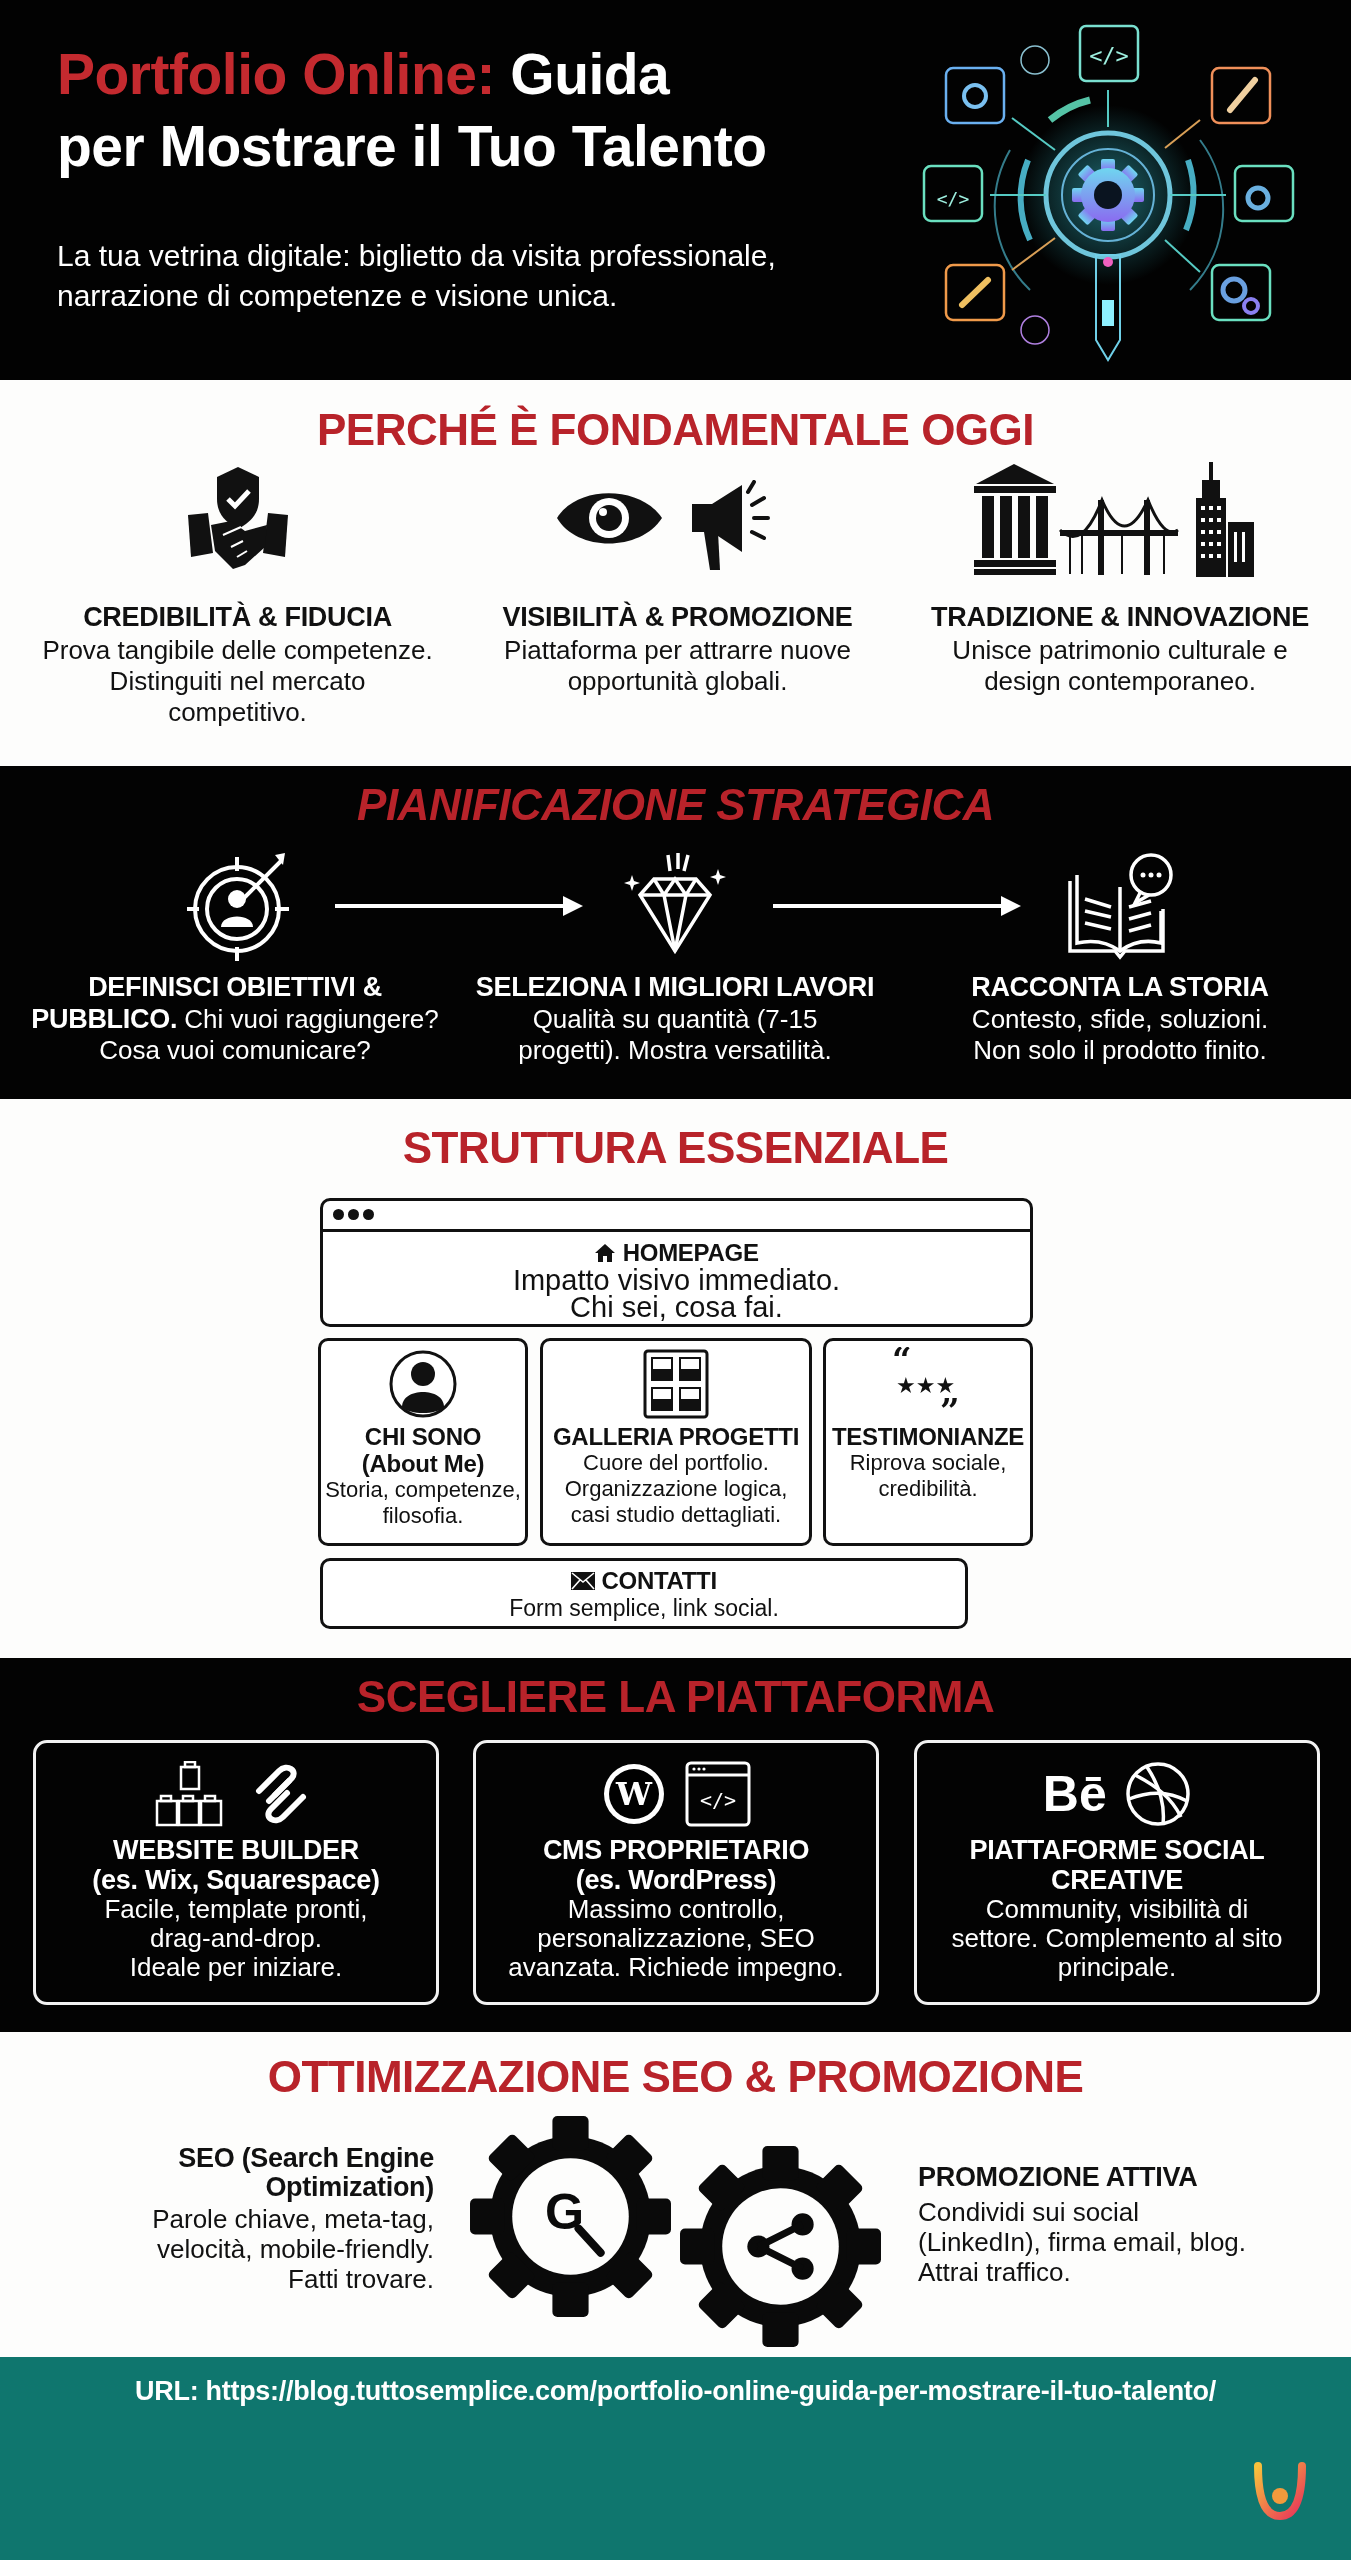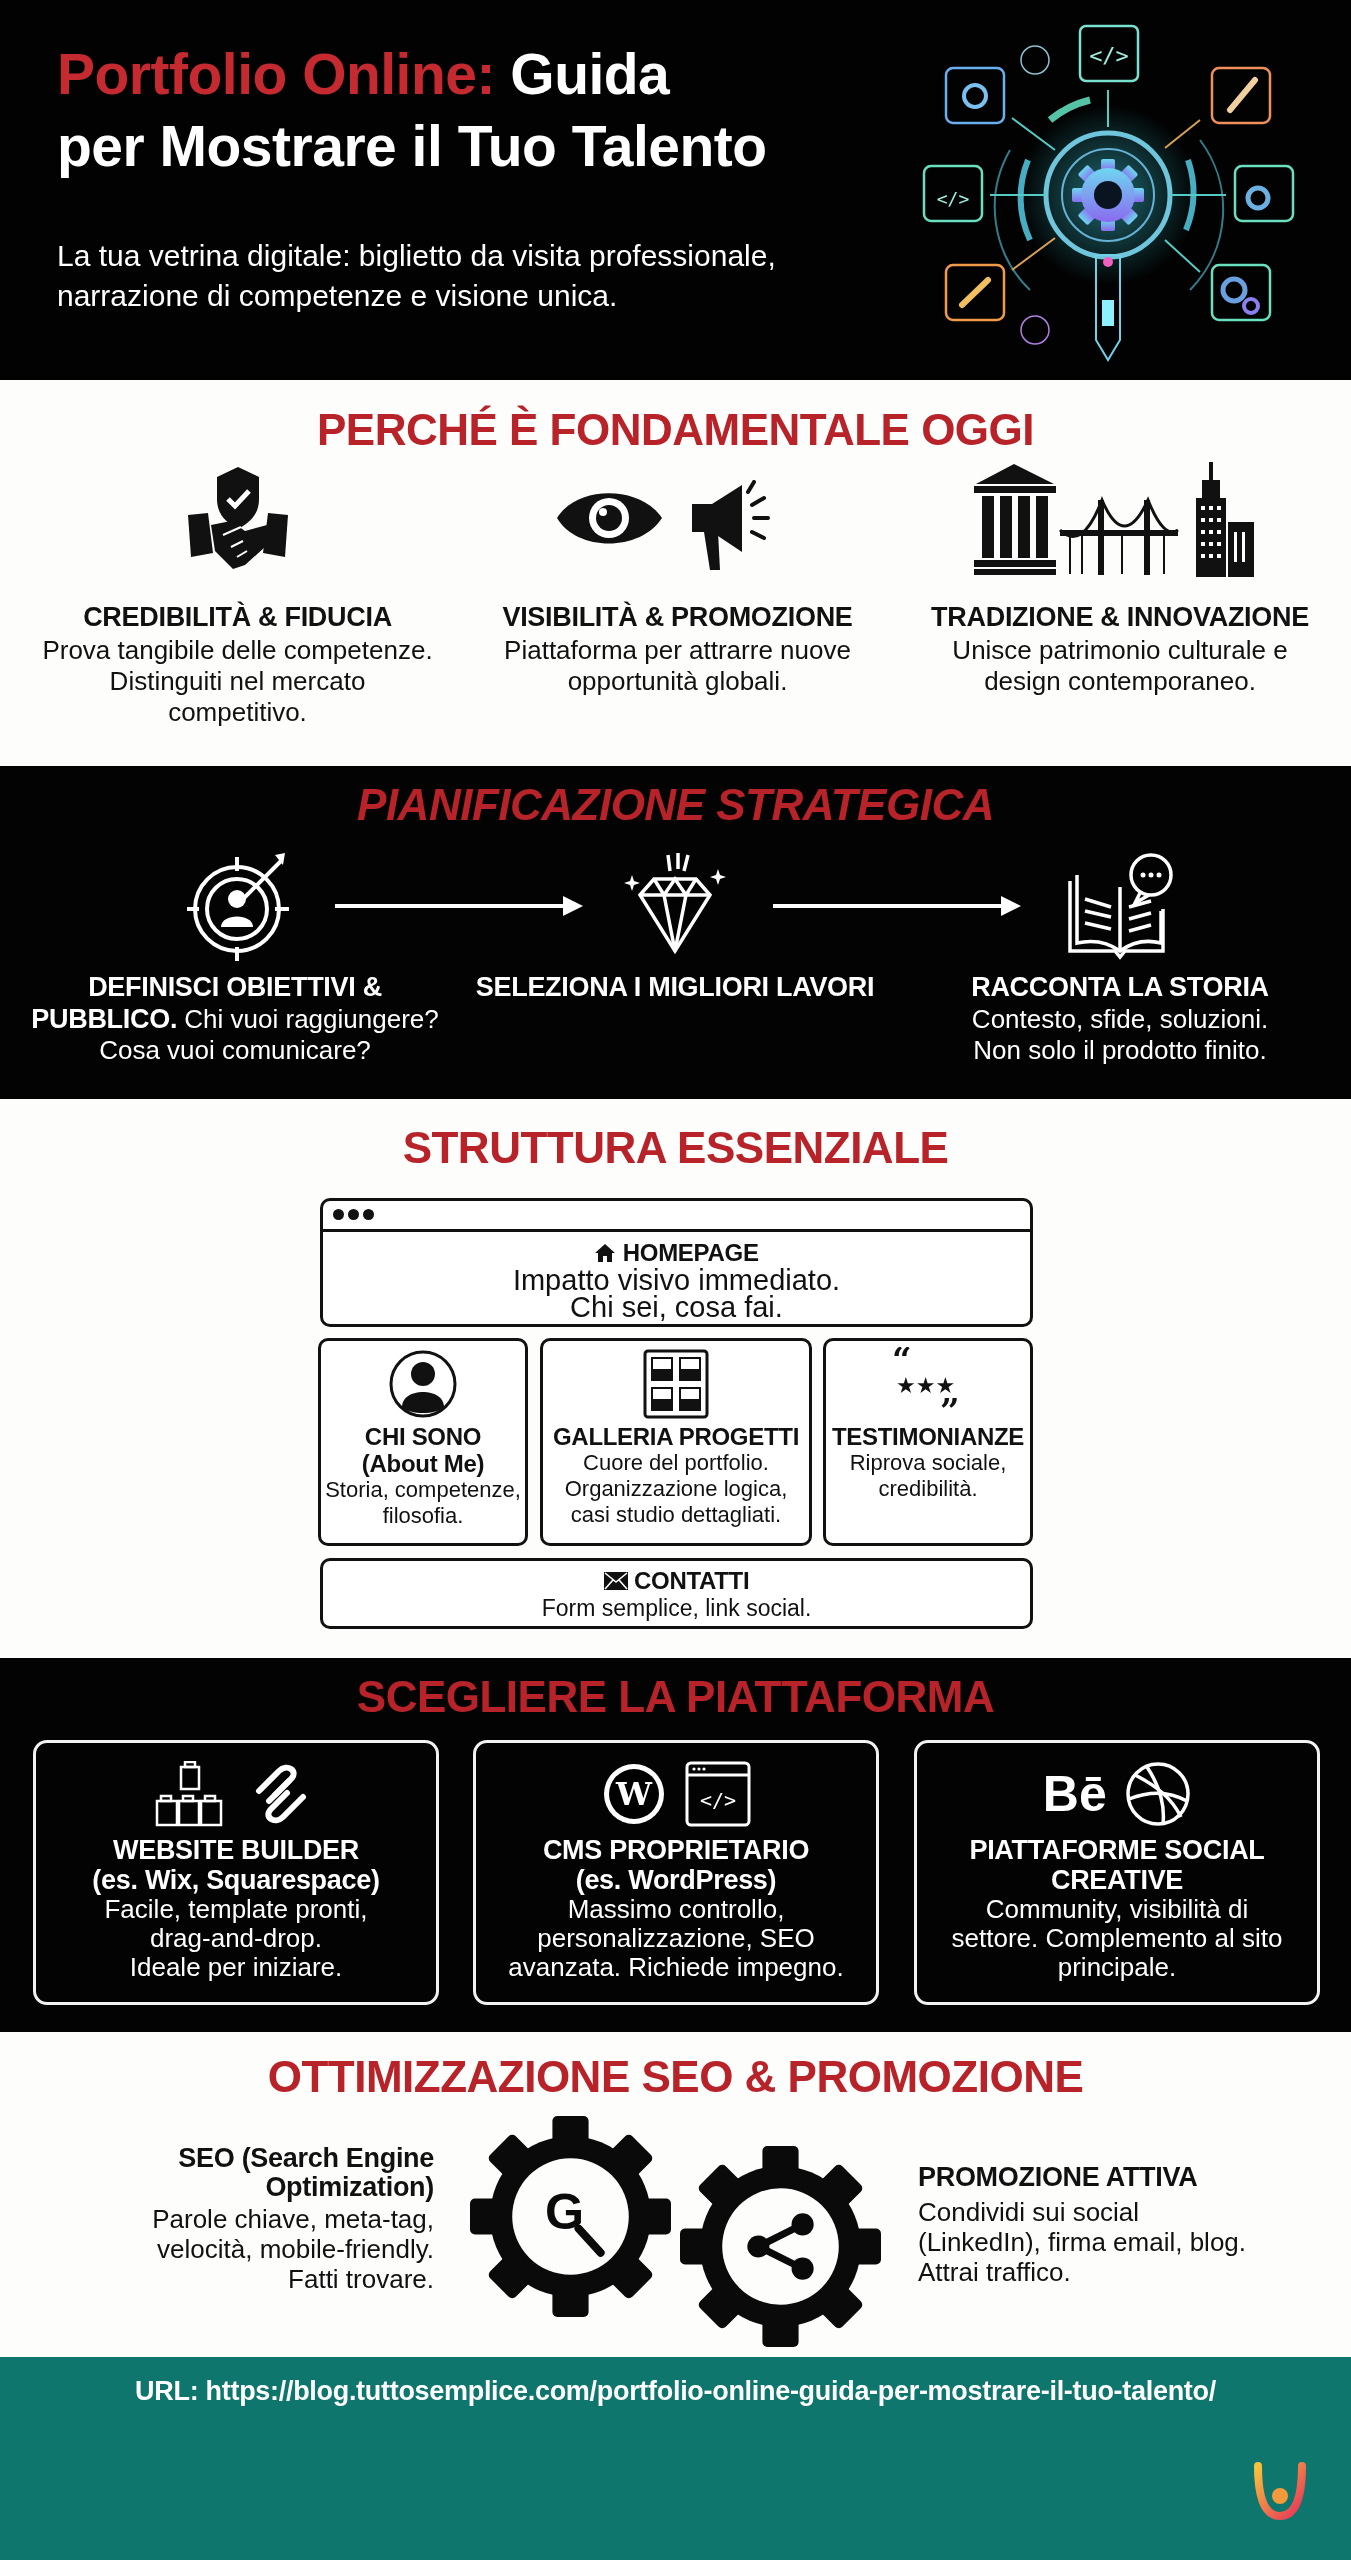--- a/index.html
+++ b/index.html
@@ -246,20 +246,24 @@
 
   <div class="abs center" style="left:0;width:470px;top:206px;">
     <div class="h3">DEFINISCI OBIETTIVI &amp;</div>
     <div class="p" style="margin-top:1px">
       <span class="h3">PUBBLICO.</span><span> Chi vuoi raggiungere?</span><br>
       <span>Cosa vuoi comunicare?</span>
     </div>
   </div>
   <div class="abs center" style="left:460px;width:430px;top:206px;">
     <div class="h3">SELEZIONA I MIGLIORI LAVORI</div>
+    <div class="p" style="margin-top:1px">
+      <div>Qualità su quantità (7-15</div>
+      <div>progetti). Mostra versatilità.</div>
+    </div>
   </div>
   <div class="abs center" style="left:900px;width:440px;top:206px;">
     <div class="h3">RACCONTA LA STORIA</div>
     <div class="p" style="margin-top:1px">
       <div>Contesto, sfide, soluzioni.</div>
       <div>Non solo il prodotto finito.</div>
     </div>
   </div>
 </section>
 
@@ -331,21 +335,21 @@
       <text x="8" y="46" font-size="22" fill="#111" font-family="DejaVu Sans, sans-serif">★★★</text>
       <text x="52" y="76" font-size="34" font-weight="bold" fill="#111" font-family="DejaVu Serif, serif">”</text>
     </svg>
     <div class="h3" style="font-size:24px;line-height:27px;">TESTIMONIANZE</div>
     <div style="font-size:22px;line-height:26px;">
       <div>Riprova sociale,</div>
       <div>credibilità.</div>
     </div>
   </div>
 
-  <div class="abs frame center" style="left:320px;top:459px;width:713px;height:71px;padding-top:6px;">
+  <div class="abs frame center" style="left:320px;top:459px;width:648px;height:71px;padding-top:6px;">
     <div class="h3" style="font-size:24px;">
       <svg width="24" height="18" viewBox="0 0 24 18" style="vertical-align:-1px">
           <rect x="0" y="0" width="24" height="18" fill="#111"></rect>
           <path d="M1 1 L12 10 L23 1 M1 17 L9 8 M23 17 L15 8" stroke="#fff" stroke-width="1.6" fill="none"></path>
         </svg>
       <span>CONTATTI</span>
     </div>
     <div style="font-size:23px;line-height:27px;">Form semplice, link social.</div>
   </div>
 </section>

